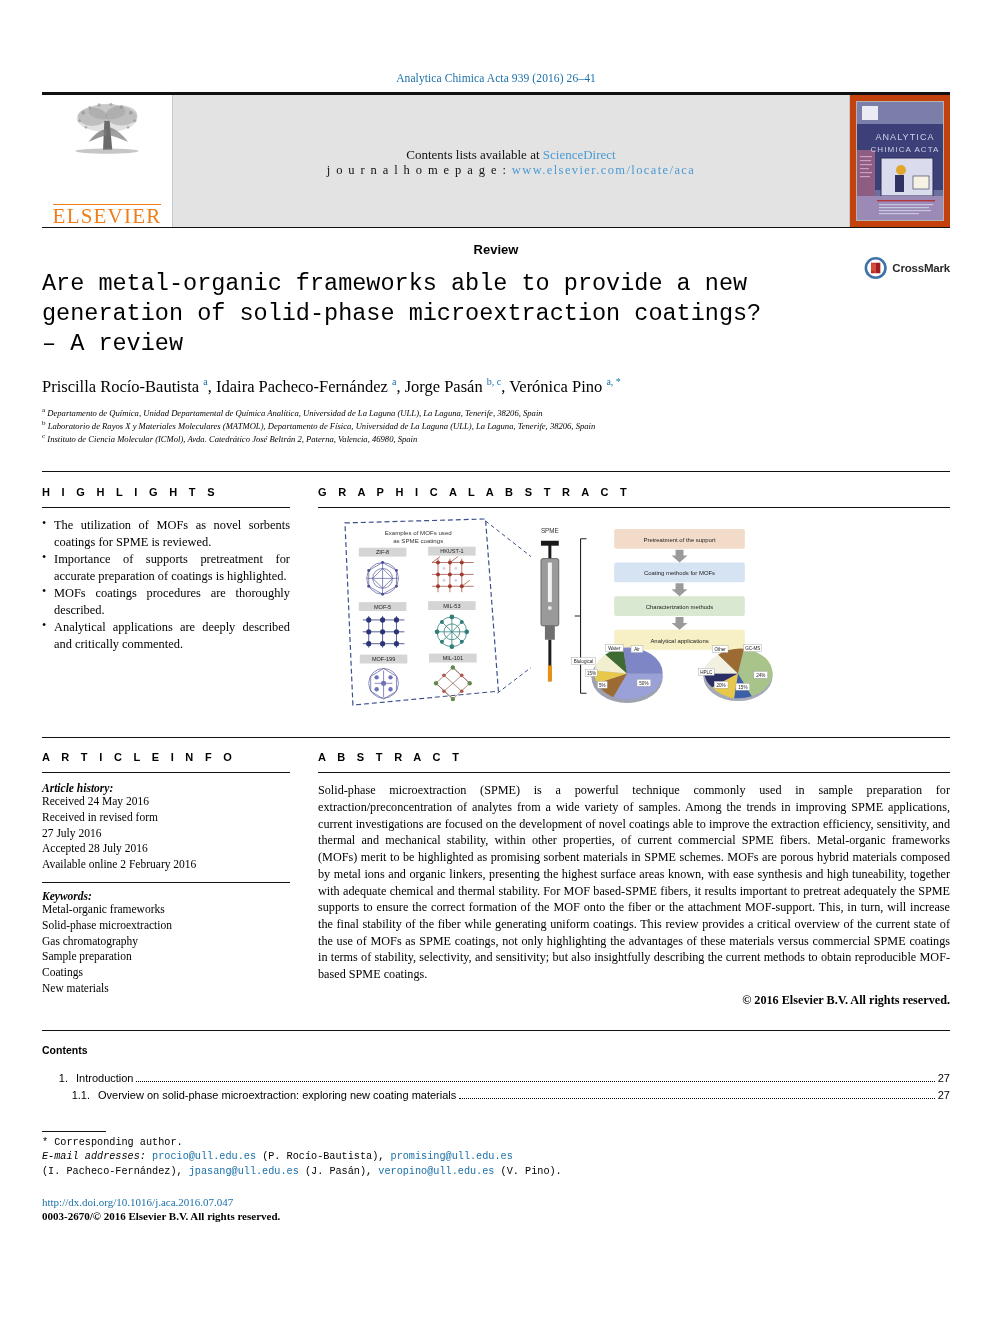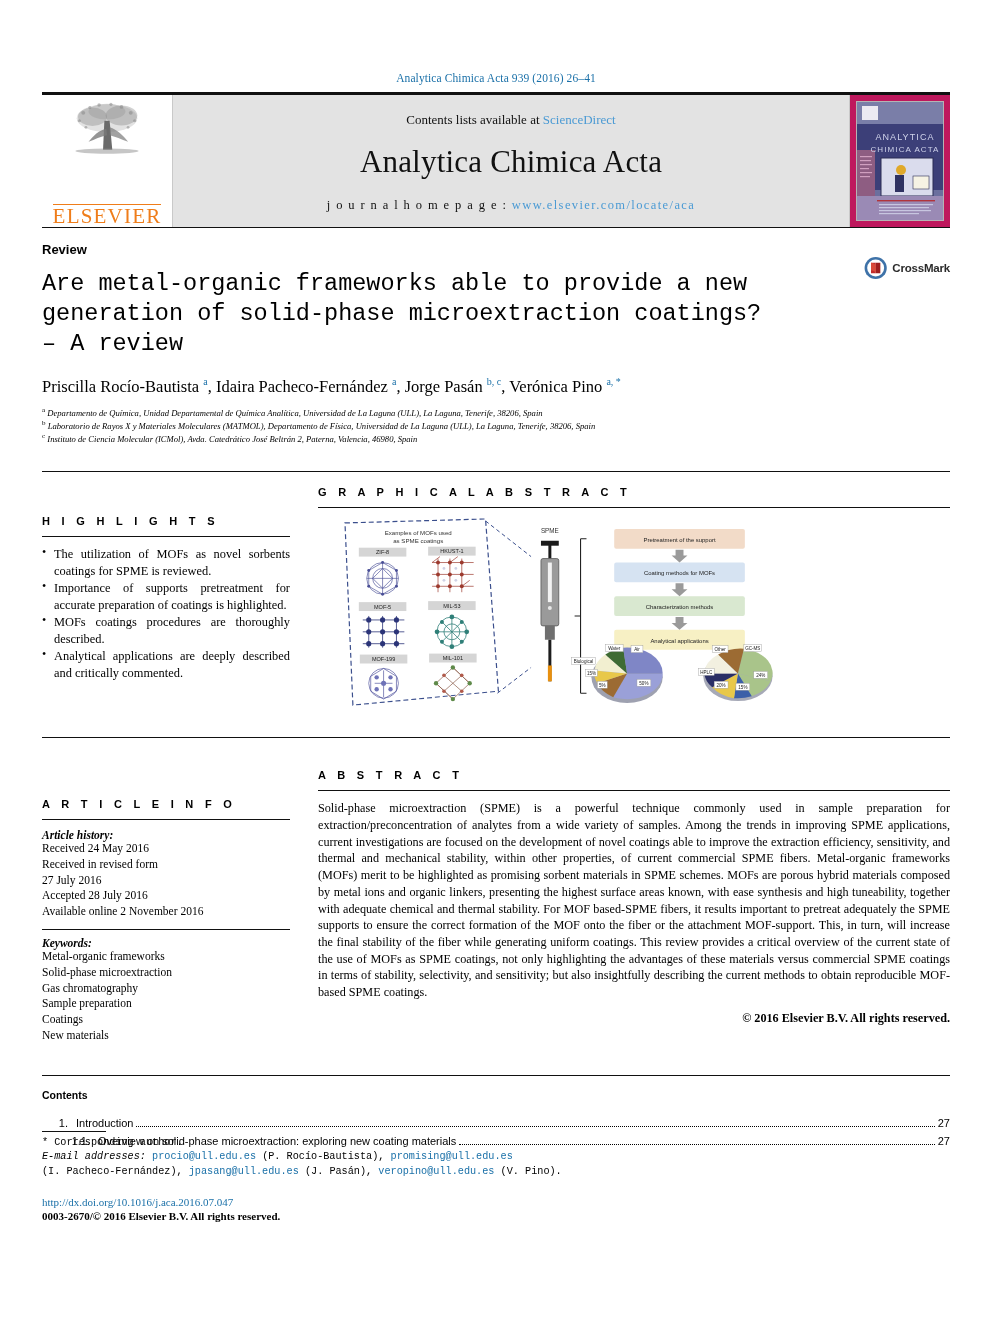--- a/index.html
+++ b/index.html
@@ -94,39 +94,40 @@
     letter-spacing: 1.4px;
     color: #111;
   }
   .homepage-line .url { color: #4a9ad4; }
   .masthead-cover {
     width: 100px;
     flex: 0 0 100px;
     display: flex;
     align-items: center;
     justify-content: center;
-    background: #be185d;
+    background: #c2410c;
   }
   .cover-img {
     width: 86px; height: 118px;
     border: 1px solid #b4b4b4;
   }
 
   
   .article-head {
     margin: 0 42px;
     border-top: 1px solid #111;
     padding-top: 14px;
     position: relative;
   }
   .kind {
     font-size: 13px;
     font-weight: bold;
     font-family: "Liberation Sans", sans-serif;
     margin-bottom: 12px;
+    text-align: center;
   }
   .title {
     font-family: Liberation Mono, monospace;
     font-size: 23.5px;
     line-height: 1.28;
     max-width: 735px;
     margin: 0 0 16px 0;
     font-weight: normal;
   }
   .authors {
@@ -154,21 +155,21 @@
   }
 
   
   .band {
     margin: 26px 42px 0 42px;
     border-top: 1px solid #111;
     display: flex;
     gap: 28px;
     padding-top: 14px;
   }
-  .col-left { width: 248px; flex: 0 0 248px; margin-top: 29px; }
+  .col-left { width: 248px; flex: 0 0 248px; }
   .col-right { flex: 1 1 auto; }
 
   .sec-head {
     font-family: "Liberation Sans", sans-serif;
     font-size: 11px;
     font-weight: bold;
     letter-spacing: 4.3px;
     margin-bottom: 9px;
   }
   .rule { border-top: 1.5px solid #111; margin-bottom: 9px; }
@@ -196,21 +197,21 @@
     height: 194px;
     display: block;
   }
 
   
   .band2 {
     margin: 26px 42px 0 42px;
     border-top: 1px solid #111;
     display: flex;
     gap: 28px;
-    padding-top: 31px;
+    padding-top: 13px;
   }
   .meta-label { font-size: 11.5px; font-style: italic; font-weight: bold; }
   .meta-line { font-size: 11.5px; line-height: 1.36; }
   .meta-block { margin-bottom: 10px; }
   .kw-rule { border-top: 1px solid #111; margin: 6px 0 7px 0; }
 
   .abstract-text {
     font-size: 12.2px;
     line-height: 1.37;
     text-align: justify;
@@ -306,21 +307,20 @@
             <circle cx="88" cy="40" r="2.2"></circle>
         </g>
       </svg>
       <div class="elsevier-word">ELSEVIER</div>
     </div>
 
     <div class="masthead-center">
       <div class="contents-line">
         <span>Contents lists available at </span><span class="sd">ScienceDirect</span>
       </div>
-      <div class="journal-title">Analytica Chimica Acta</div>
       <div class="homepage-line">
         <span>j o u r n a l   h o m e p a g e :</span>
         <span class="url">www.elsevier.com/locate/aca</span>
       </div>
     </div>
 
     <div class="masthead-cover">
       <svg class="cover-img" viewBox="0 0 86 118">
         <rect x="0" y="0" width="86" height="118" fill="#6b6f9e"></rect>
         <rect x="0" y="0" width="86" height="22" fill="#7a7ea8"></rect>
@@ -598,21 +598,21 @@
   <div class="band2">
     <div class="col-left">
       <div class="sec-head">A R T I C L E   I N F O</div>
       <div class="rule"></div>
       <div class="meta-block">
         <div class="meta-label">Article history:</div>
         <div class="meta-line">Received 24 May 2016</div>
         <div class="meta-line">Received in revised form</div>
         <div class="meta-line">27 July 2016</div>
         <div class="meta-line">Accepted 28 July 2016</div>
-        <div class="meta-line">Available online 2 November 2016</div>
+        <div class="meta-line">Available online 2 February 2016</div>
       </div>
       <div class="kw-rule"></div>
       <div class="meta-block">
         <div class="meta-label">Keywords:</div>
         <div class="meta-line">Metal-organic frameworks</div>
         <div class="meta-line">Solid-phase microextraction</div>
         <div class="meta-line">Gas chromatography</div>
         <div class="meta-line">Sample preparation</div>
         <div class="meta-line">Coatings</div>
         <div class="meta-line">New materials</div>

